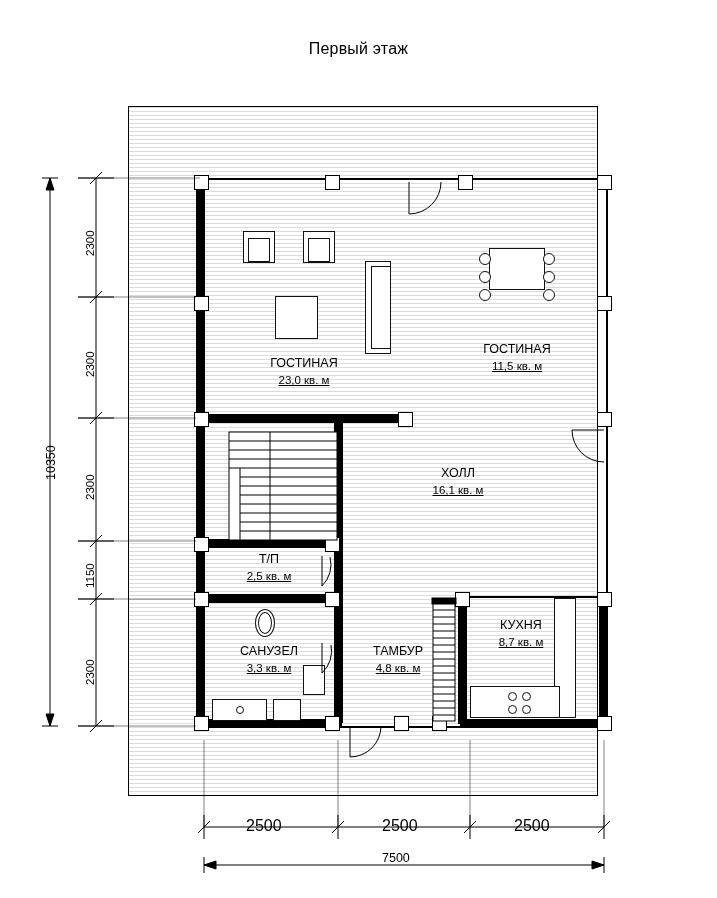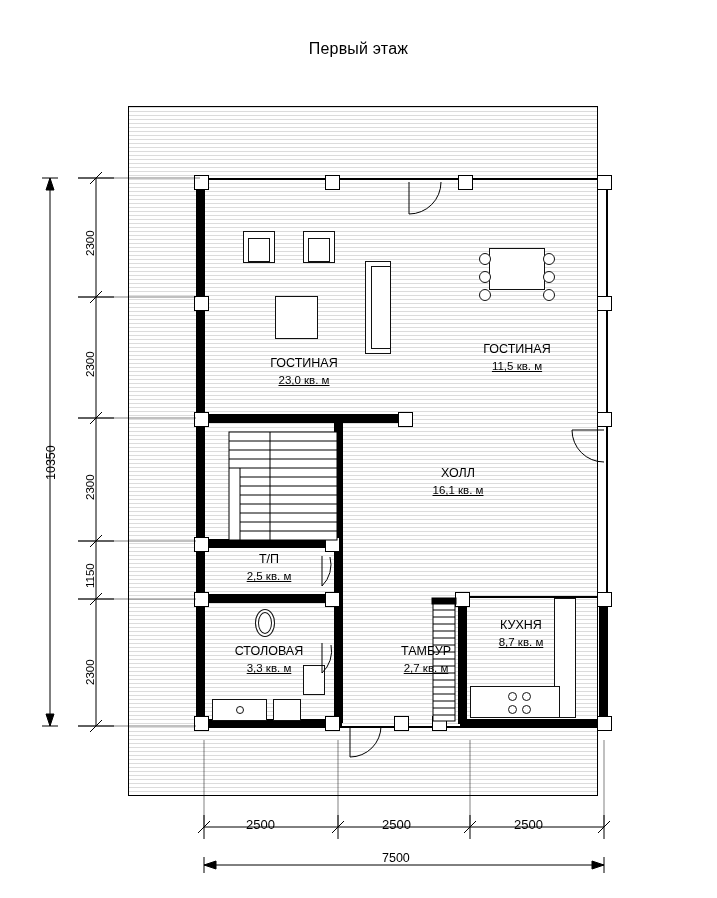--- a/index.html
+++ b/index.html
@@ -79,21 +79,21 @@
   }
   .circ {
     position: absolute;
     border: 1px solid #111;
     border-radius: 50%;
     box-sizing: border-box;
     background: #fff;
   }
   .dimtext {
     position: absolute;
-    font-size: 13px;
+    font-size: 16px;
     white-space: nowrap;
   }
   .vdimtext {
     position: absolute;
     font-size: 11.5px;
     white-space: nowrap;
     transform-origin: 0 0;
     transform: rotate(-90deg);
   }
   svg.overlay {
@@ -313,27 +313,27 @@
   <span>ХОЛЛ</span>
   <span class="area">16,1 кв. м</span>
 </div>
 
 <div class="room-label" style="left:209px; top:551px; width:120px;">
   <span>Т/П</span>
   <span class="area">2,5 кв. м</span>
 </div>
 
 <div class="room-label" style="left:209px; top:643px; width:120px;">
-  <span>СТОЛОВАЯ</span>
+  <span>САНУЗЕЛ</span>
   <span class="area">3,3 кв. м</span>
 </div>
 
-<div class="room-label" style="left:343px; top:643px; width:110px;padding-left:28px;">
+<div class="room-label" style="left:343px; top:643px; width:110px;">
   <span>ТАМБУР</span>
-  <span class="area">2,7 кв. м</span>
+  <span class="area">4,8 кв. м</span>
 </div>
 
 <div class="room-label" style="left:466px; top:617px; width:110px;">
   <span>КУХНЯ</span>
   <span class="area">8,7 кв. м</span>
 </div>
 
 <div class="vdimtext" style="left:84px; top:256px;">2300</div>
 <div class="vdimtext" style="left:84px; top:377px;">2300</div>
 <div class="vdimtext" style="left:84px; top:500px;">2300</div>

